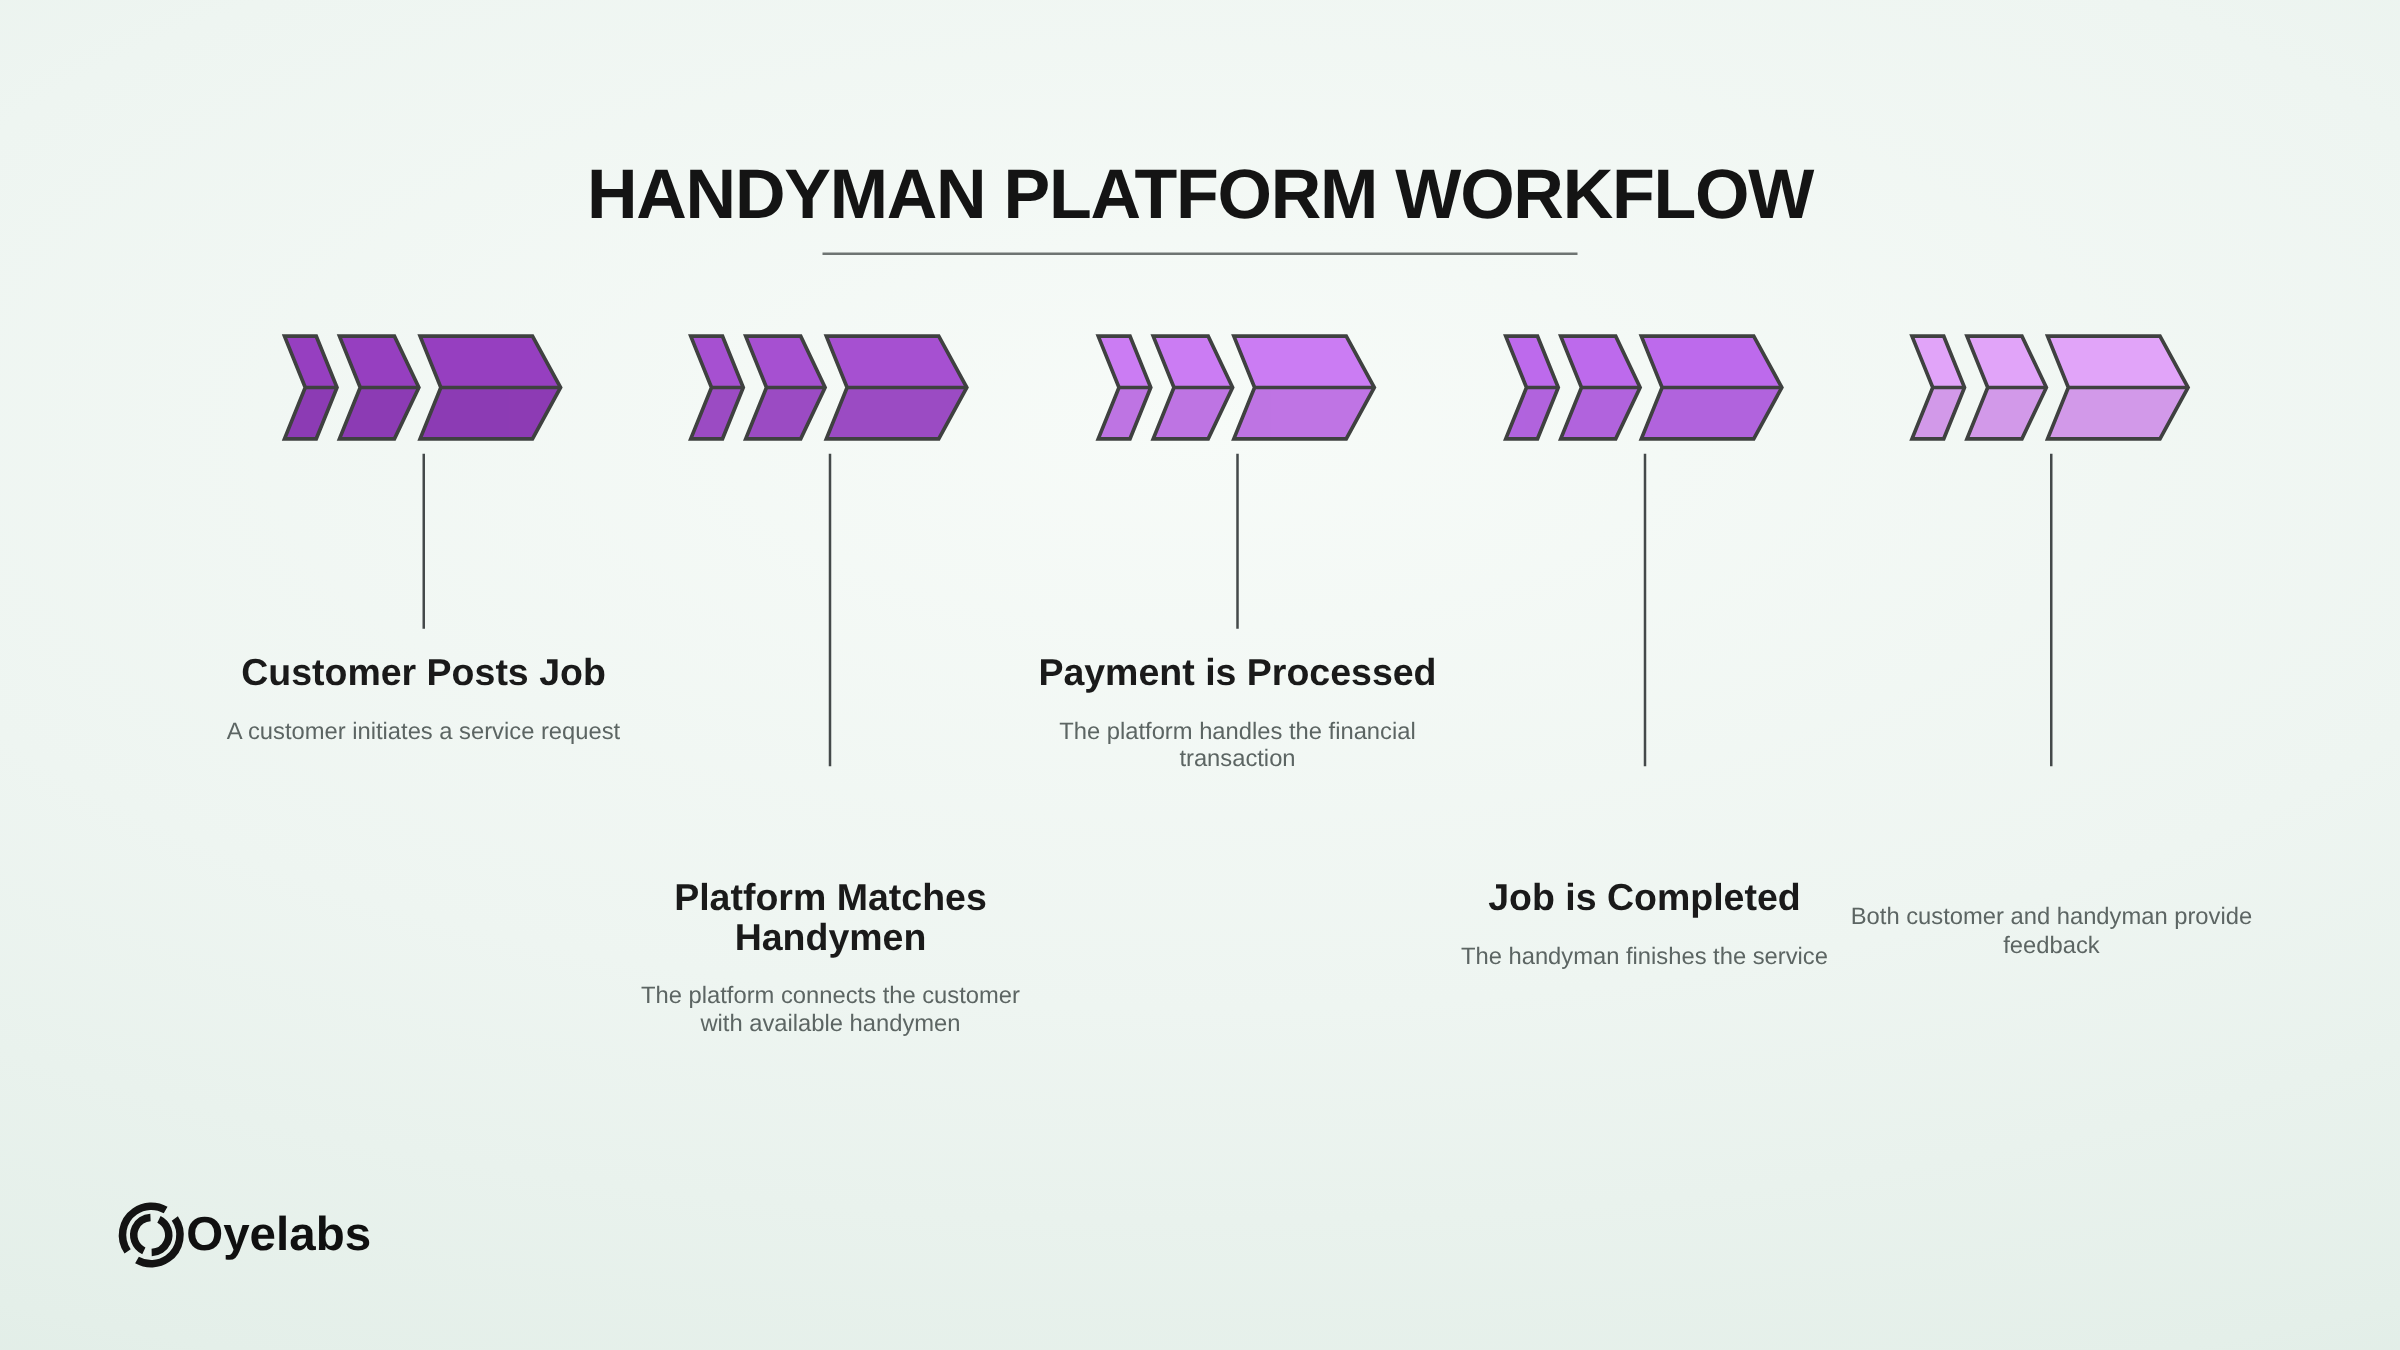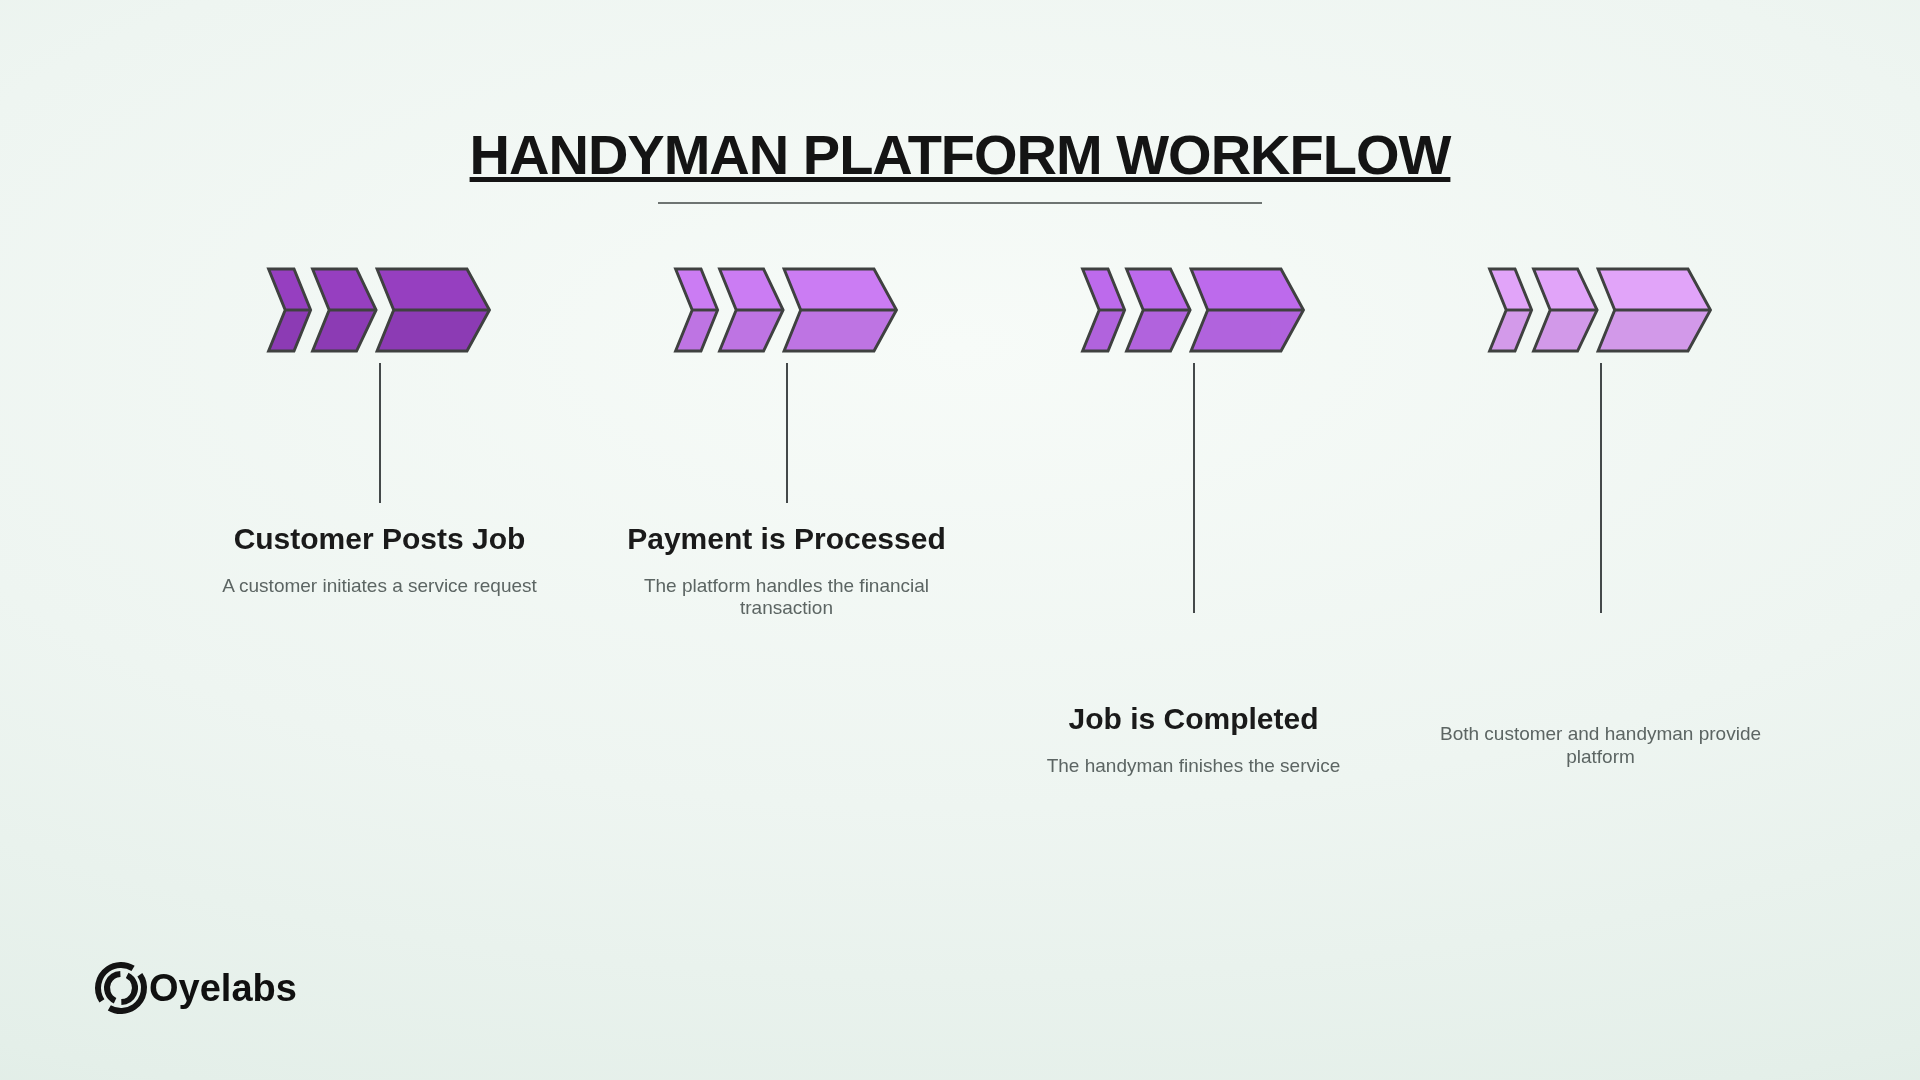--- a/index.html
+++ b/index.html
@@ -11,21 +11,20 @@
     position:relative;
     width:1920px;height:1080px;
     overflow:hidden;
     background:radial-gradient(ellipse 130% 95% at 50% 32%, #f7fbf8 0%, #eef5f1 45%, #e4efe9 78%, #d9e8e1 100%);
   }
   .page-title{
     position:absolute;top:122px;left:0;width:100%;
     text-align:center;
     font-size:56px;font-weight:bold;letter-spacing:-1px;
     color:#141414;
-    text-decoration:underline;
   }
   .title-underline{
     position:absolute;top:202px;left:658px;
     width:604px;height:2px;background:#6e7472;
   }
   .columns{
     position:absolute;top:267px;left:0;width:1920px;
     padding-left:176px;padding-right:116px;box-sizing:border-box;
     display:flex;
   }
@@ -99,20 +98,30 @@
       <svg class="arrow" style="color: rgb(150, 63, 192);">
           <use href="#chev-group"></use>
         </svg>
       <div class="connector"></div>
       <div class="textblock">
         <div class="step-title">Customer Posts Job</div>
         <div class="step-desc">A customer initiates a service request</div>
       </div>
     </div>
 
+    <div class="col row-bottom">
+      <svg class="arrow" style="color: rgb(166, 80, 209);">
+          <use href="#chev-group"></use>
+        </svg>
+      <div class="connector"></div>
+      <div class="textblock">
+        <div class="step-title">Platform Matches Handymen</div>
+        <div class="step-desc">The platform connects the customer with available handymen</div>
+      </div>
+    </div>
 
 
     <div class="col row-top">
       <svg class="arrow" style="color: rgb(203, 124, 243);">
           <use href="#chev-group"></use>
         </svg>
       <div class="connector"></div>
       <div class="textblock">
         <div class="step-title">Payment is Processed</div>
         <div class="step-desc">The platform handles the financial transaction</div>
@@ -129,21 +138,21 @@
         <div class="step-desc">The handyman finishes the service</div>
       </div>
     </div>
 
     <div class="col row-bottom">
       <svg class="arrow" style="color: rgb(225, 164, 249);">
           <use href="#chev-group"></use>
         </svg>
       <div class="connector"></div>
       <div class="textblock">
-        <div class="step-desc">Both customer and handyman provide platform</div>
+        <div class="step-desc">Both customer and handyman provide feedback</div>
       </div>
     </div>
 
   </div>
 
   <div class="brand">
     <svg class="brand-icon" viewBox="0 0 56 56">
       <g fill="none" stroke="#131313" stroke-linecap="butt">
         <circle cx="28" cy="28" r="23" stroke-width="6" stroke-dasharray="62 10.25" transform="rotate(-35 28 28)"></circle>
         <circle cx="28" cy="28" r="14" stroke-width="6" stroke-dasharray="37 6.98" transform="rotate(115 28 28)"></circle>

